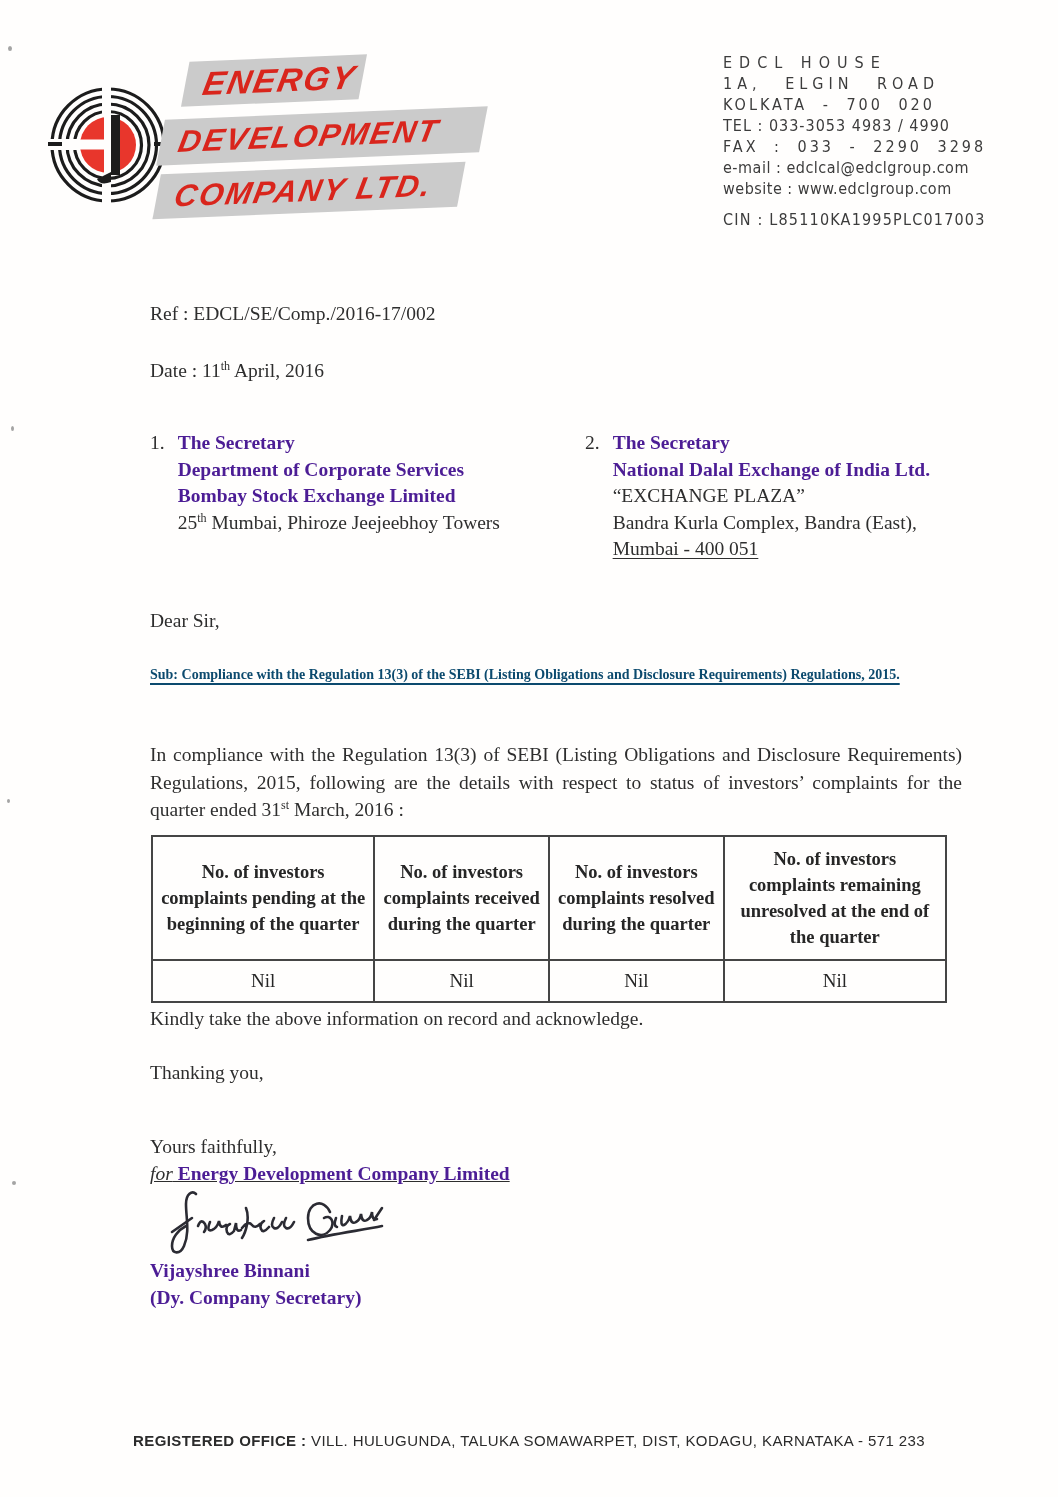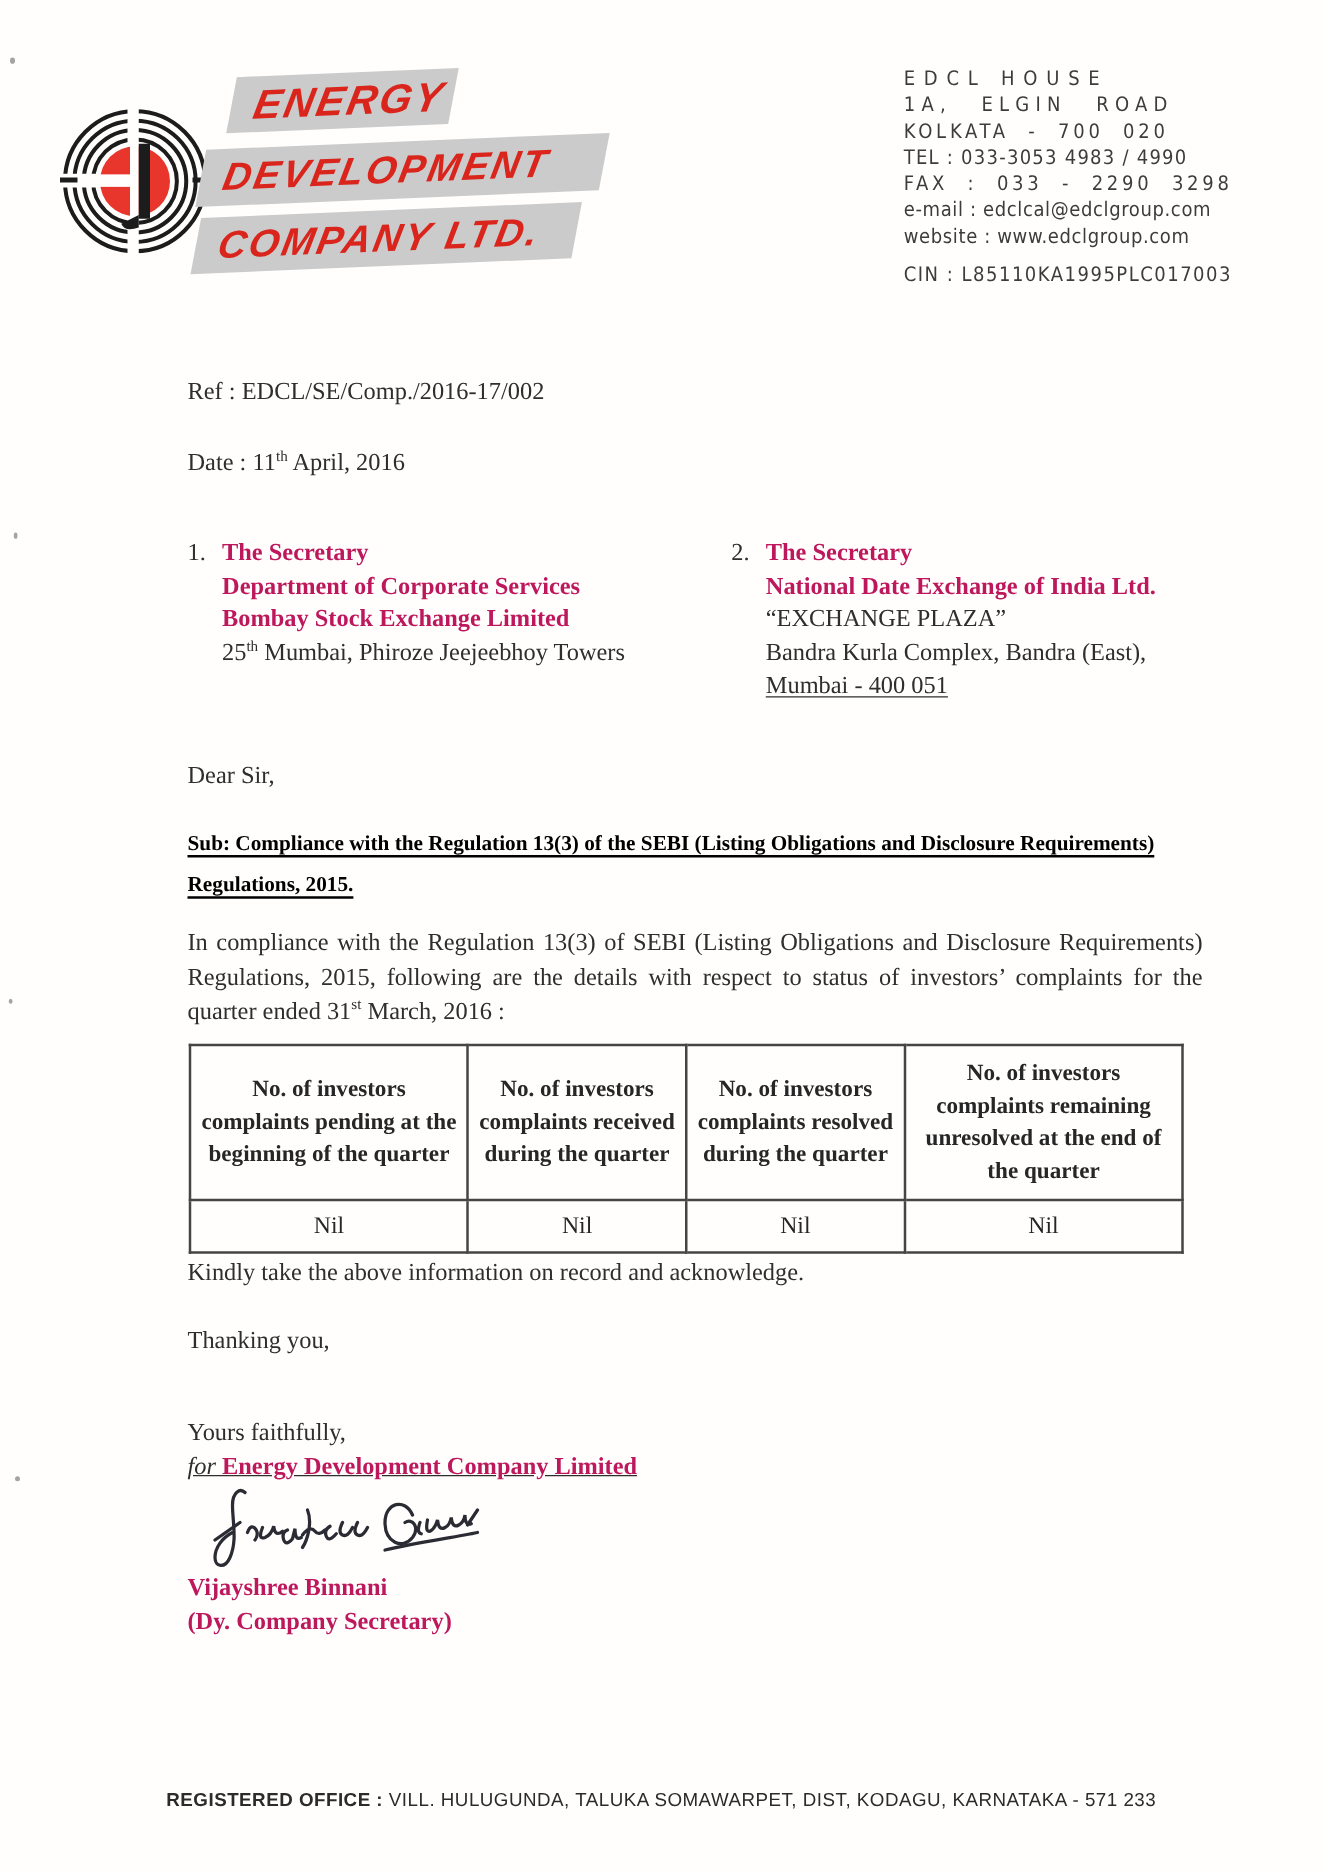--- a/index.html
+++ b/index.html
@@ -50,30 +50,30 @@
   .head-address .ls-xl { letter-spacing: 7px; }
   .head-address .ls-lg { letter-spacing: 5px; word-spacing: 14px; }
   .head-address .ls-md { letter-spacing: 3px; word-spacing: 8px; }
   .head-address .ls-sm { letter-spacing: 1px; }
   .head-address .ls-xs { letter-spacing: 0.5px; }
   .cin-line { margin-top: 10px; letter-spacing: 1.2px; }
 
   
   .abs { position: absolute; }
   .serif19 { font-size: 19.5px; }
-  .b { font-weight: bold; color: #be185d; }
+  .b { font-weight: bold; color: #4c1d95; }
   .ul { text-decoration: underline; text-underline-offset: 3px; }
   sup { font-size: 0.62em; vertical-align: super; line-height: 0; }
 
   .addr-block { display: flex; gap: 13px; font-size: 19.5px; line-height: 26.5px; }
   .addr-num { font-weight: normal; }
 
   .subject {
-    width: 805px; font-weight: bold; color: #000000;
-    font-size: 17px; line-height: 33px;
+    width: 805px; font-weight: bold; color: #0c4a6e;
+    font-size: 14px; line-height: 33px;
   }
   .subject span { text-decoration: underline; text-underline-offset: 4px; text-decoration-thickness: 1.5px; }
 
   .body-para { width: 812px; font-size: 19.5px; line-height: 27.5px; text-align: justify; }
 
   
   table.complaints {
     border-collapse: collapse; table-layout: fixed;
     width: 796px; font-size: 19px;
   }
@@ -157,21 +157,21 @@
       <div class="b">Department of Corporate Services</div>
       <div class="b">Bombay Stock Exchange Limited</div>
       <div><span>25</span><sup>th</sup><span> Mumbai, Phiroze Jeejeebhoy Towers</span></div>
     </div>
   </div>
 
   <div class="abs addr-block" style="left:585px; top:430px;">
     <div class="addr-num">2.</div>
     <div>
       <div class="b">The Secretary</div>
-      <div class="b">National Date Exchange of India Ltd.</div>
+      <div class="b">National Dalal Exchange of India Ltd.</div>
       <div>“EXCHANGE PLAZA”</div>
       <div>Bandra Kurla Complex, Bandra (East),</div>
       <div class="ul">Mumbai - 400 051</div>
     </div>
   </div>
 
   <div class="abs serif19" style="left:150px; top:610px;">Dear Sir,</div>
 
   <div class="abs subject" style="left:150px; top:658px;"><span>Sub: Compliance with the Regulation 13(3) of the SEBI (Listing Obligations and Disclosure Requirements) Regulations, 2015.</span></div>
 

